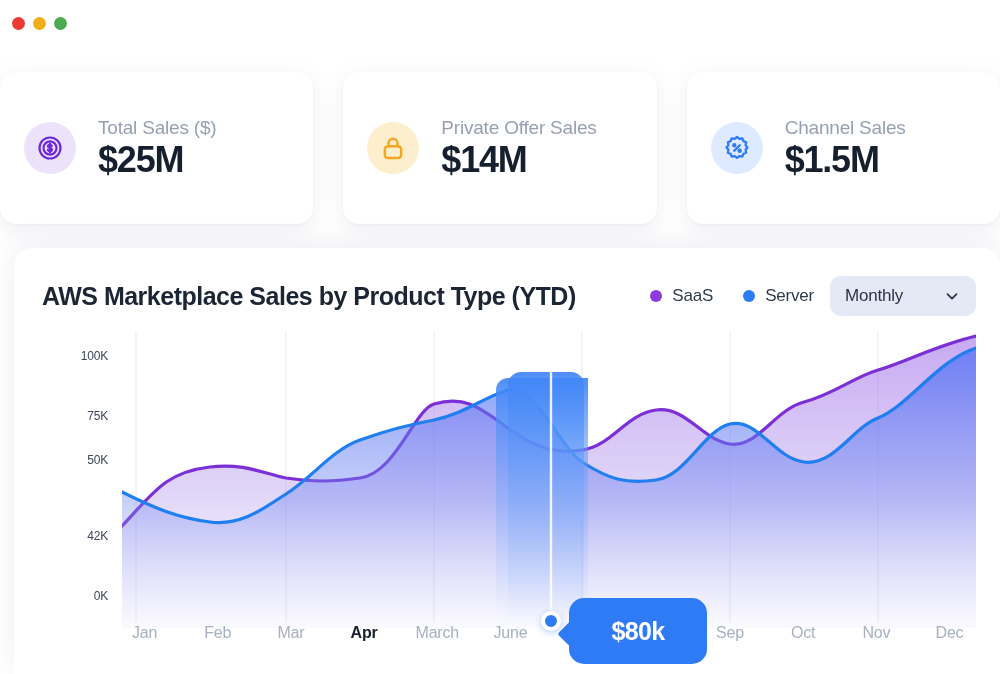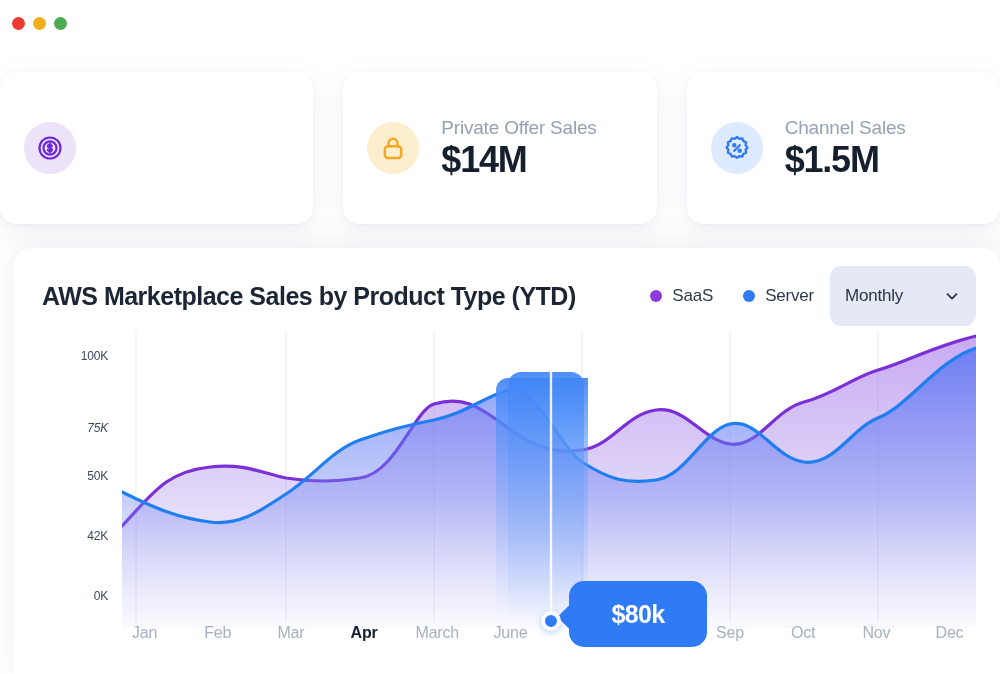--- a/index.html
+++ b/index.html
@@ -108,21 +108,21 @@
     margin-left: auto;
     display: flex;
     align-items: center;
     gap: 30px;
     padding-right: 16px;
   }
   .legend-item { display: flex; align-items: center; gap: 10px; }
   .legend-dot { width: 12px; height: 12px; border-radius: 50%; }
   .legend-label { font-size: 17px; color: #303a49; letter-spacing: -0.2px; }
   .select {
-    width: 146px; height: 60px;
+    width: 146px; height: 40px;
     background: #e4e9f5;
     border-radius: 11px;
     display: flex; align-items: center;
     padding: 0 15px;
     cursor: pointer;
   }
   .select-value { font-size: 17px; color: #2c3545; letter-spacing: -0.2px; }
   .select-chev { margin-left: auto; display: flex; }
 
   
@@ -159,21 +159,21 @@
     color: #a7b0c0;
     letter-spacing: -0.2px;
   }
   .xlabel.active { color: #161f2e; font-weight: 700; }
 
   svg.chart { position: absolute; left: 0; top: 0; }
 
   
   .tooltip {
     position: absolute;
-    left: 555px; top: 333px;
+    left: 555px; top: 350px;
     width: 138px; height: 66px;
     background: #2f7bf6;
     border-radius: 15px;
     display: flex;
     align-items: center;
     justify-content: center;
     z-index: 25;
   }
   .tooltip-text {
     color: #ffffff;
@@ -212,20 +212,24 @@
 
 <div class="cards">
 
   <div class="card">
     <div class="card-icon ic-purple">
       <svg width="28" height="28" viewBox="0 0 24 24" fill="none" stroke="#6d28d9" stroke-width="1.9" stroke-linecap="round" stroke-linejoin="round">
         <circle cx="12" cy="12" r="9"></circle>
         <circle cx="12" cy="12" r="5.6"></circle>
         <path d="M13.6 10.2a1.9 1.9 0 0 0-1.7-.9c-1 0-1.7.5-1.7 1.25 0 1.9 3.5.8 3.5 2.8 0 .8-.8 1.35-1.8 1.35a2 2 0 0 1-1.8-1M12 8.2v7.6"></path>
       </svg>
+    </div>
+    <div class="card-text">
+      <div class="card-label">Total Sales ($)</div>
+      <div class="card-value">$25M</div>
     </div>
   </div>
 
   <div class="card">
     <div class="card-icon ic-amber">
       <svg width="28" height="28" viewBox="0 0 24 24" fill="none" stroke="#f5a623" stroke-width="2.1" stroke-linecap="round" stroke-linejoin="round">
         <rect x="5" y="10.5" width="14" height="10" rx="2.6"></rect>
         <path d="M8.2 10.5V7.9a3.8 3.8 0 0 1 7.6 0v2.6"></path>
       </svg>
     </div>
@@ -276,22 +280,22 @@
         </svg>
       </span>
     </div>
   </div>
 
   <div class="plot-wrap">
 
     <div class="ylabels">
         <div class="ylabel" style="top: 264px;">0K</div>
         <div class="ylabel" style="top: 204px;">42K</div>
-        <div class="ylabel" style="top: 144px;">50K</div>
-        <div class="ylabel" style="top: 96px; font-style: italic;">75K</div>
+        <div class="ylabel" style="top: 128px;">50K</div>
+        <div class="ylabel" style="top: 84px;">75K</div>
         <div class="ylabel" style="top: 24px;">100K</div>
       </div>
 
     <svg class="chart" width="986" height="300" viewBox="0 0 986 300">
       <defs>
         <linearGradient id="gradSaaS" x1="0" y1="0" x2="0" y2="1">
           <stop offset="0%" stop-color="#9b63e8" stop-opacity="0.55"></stop>
           <stop offset="55%" stop-color="#9b7ae8" stop-opacity="0.30"></stop>
           <stop offset="100%" stop-color="#b7a6f0" stop-opacity="0.03"></stop>
         </linearGradient>

